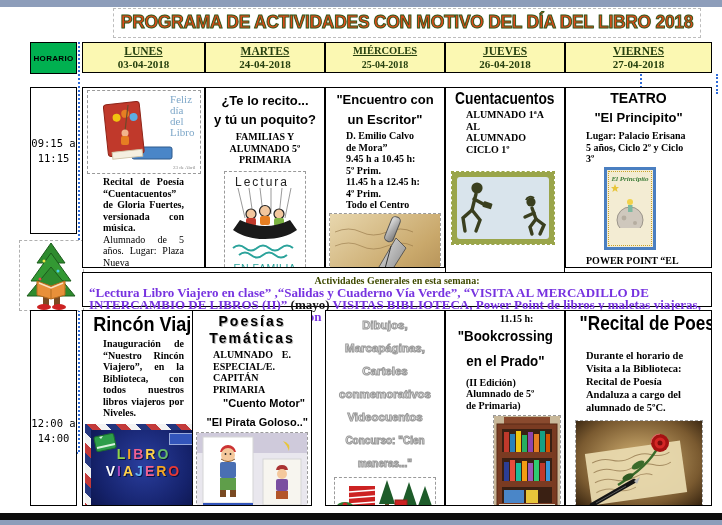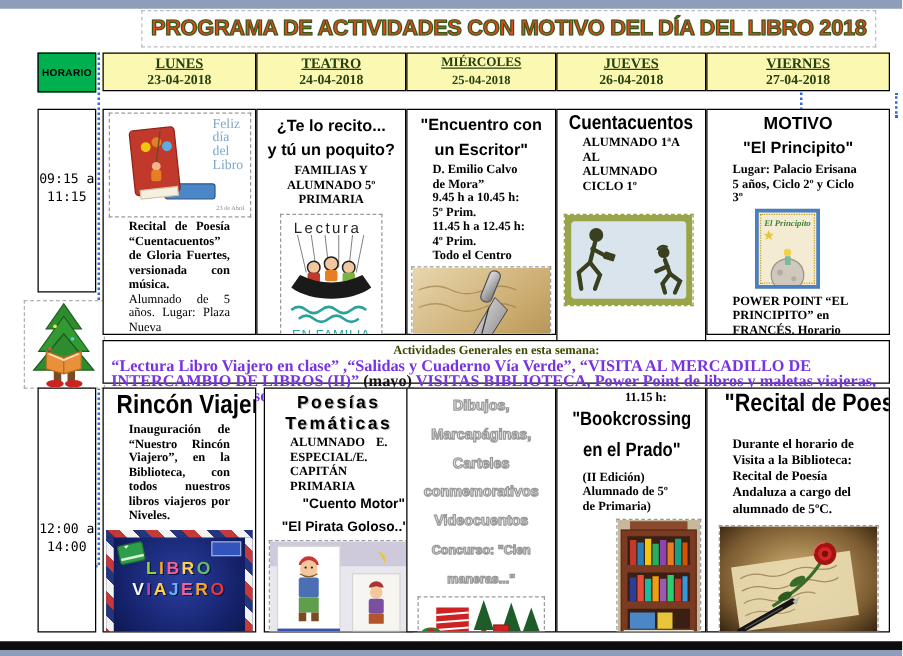--- a/index.html
+++ b/index.html
@@ -69,24 +69,24 @@
 
   <div class="guide" style="left:78px;top:42px;height:410px;"></div>
   <div class="guide" style="left:59px;top:420px;height:32px;"></div>
   <div class="guide-h" style="left:59px;top:452px;width:19px;"></div>
   <div class="guide" style="left:640px;top:74px;height:14px;"></div>
   <div class="guide" style="left:716px;top:74px;height:20px;"></div>
 
   <div class="tcell horario" style="left:30px;top:42px;width:47px;height:32px;">HORARIO</div>
   <div class="tcell hdr" style="left:82px;top:42px;width:123px;height:31px;">
     <div class="dname">LUNES</div>
-    <div class="ddate">23-04-2018</div>
+    <div class="ddate">03-04-2018</div>
   </div>
   <div class="tcell hdr" style="left:205px;top:42px;width:120px;height:31px;">
-    <div class="dname">TEATRO</div>
+    <div class="dname">MARTES</div>
     <div class="ddate">24-04-2018</div>
   </div>
   <div class="tcell hdr" style="left:325px;top:42px;width:120px;height:31px;">
     <div class="dname" style="font-size:10.5px;">MIÉRCOLES</div>
     <div class="ddate" style="font-size:10px;">25-04-2018</div>
   </div>
   <div class="tcell hdr" style="left:445px;top:42px;width:120px;height:31px;">
     <div class="dname">JUEVES</div>
     <div class="ddate">26-04-2018</div>
   </div>
@@ -240,27 +240,27 @@
         </g>
         <circle cx="25" cy="16" r="5.6" fill="#3a3f1f"></circle>
         <circle cx="79" cy="30" r="4.6" fill="#3a3f1f"></circle>
         <path d="M74,28 a5,5 0 0 1 8,-2" stroke="#3a3f1f" stroke-width="2" fill="none"></path>
         <rect x="31" y="30" width="9" height="6" rx="1" transform="rotate(18 35 33)" fill="#3a3f1f"></rect>
       </svg>
     </div>
   </div>
 
   <div class="tcell" style="left:565px;top:87px;width:147px;height:181px;">
-    <div class="sans-head" style="font-size:14px;margin-top:2px;">MOTIVO</div>
+    <div class="sans-head" style="font-size:14px;margin-top:2px;">TEATRO</div>
     <div class="sans-head" style="font-size:13px;margin-top:4px;">"El Principito"</div>
     <div class="body-serif b" style="text-align:left;margin-top:5px;">
       <div>Lugar: Palacio Erisana</div>
       <div>5 años, Ciclo 2º y Ciclo 3º</div>
     </div>
-    <div class="imgbox" style="width:52px;height:64px;margin:2px 0 0 38px;border:3px solid #4a7fc1;background:#f3ecd3;">
+    <div class="imgbox" style="width:52px;height:83px;margin:2px 0 0 38px;border:3px solid #4a7fc1;background:#f3ecd3;">
       <div style="position:absolute;inset:1px;border:1px dotted #c9a227;"></div>
       <div class="cover-title">El Principito</div>
       <svg width="46" height="58" viewBox="0 0 46 58" style="position:absolute;left:0;top:0;">
         <circle cx="23" cy="50" r="13" fill="#cfc8bd" stroke="#9a948a"></circle>
         <circle cx="17" cy="48" r="2.4" fill="#b5ada0"></circle>
           <circle cx="28" cy="53" r="2" fill="#b5ada0"></circle>
         <circle cx="23" cy="32" r="3" fill="#f1d24a"></circle>
         <rect x="21" y="35" width="4.5" height="7" fill="#7cb8a0"></rect>
         <polygon points="8,14 9.2,17 12,17 9.8,19 10.6,22 8,20.2 5.4,22 6.2,19 4,17 6.8,17" fill="#e8c53a"></polygon>
       </svg>
@@ -289,21 +289,21 @@
         <polygon points="6,5 8,7 10,4" fill="#d8f2de"></polygon>
       </svg>
       <div style="position:absolute;right:3px;top:3px;width:22px;height:10px;background:#3355bb;border:0.5px solid #99aadd;"></div>
       <div style="margin-top:16px;">
         <div class="lv-word"><span style="color: rgb(142, 208, 74);">L</span><span style="color: rgb(245, 166, 35);">I</span><span style="color: rgb(240, 98, 146);">B</span><span style="color: rgb(255, 210, 74);">R</span><span style="color: rgb(102, 187, 106);">O</span></div>
         <div class="lv-word"><span style="color: rgb(250, 250, 250);">V</span><span style="color: rgb(171, 71, 188);">I</span><span style="color: rgb(255, 210, 74);">A</span><span style="color: rgb(100, 181, 246);">J</span><span style="color: rgb(240, 98, 146);">E</span><span style="color: rgb(245, 166, 35);">R</span><span style="color: rgb(229, 57, 53);">O</span></div>
       </div>
     </div>
   </div>
 
-  <div class="tcell" style="left:211px;top:310px;width:120px;height:196px;">
+  <div class="tcell" style="left:192px;top:310px;width:120px;height:196px;">
     <div class="sans-head" style="font-size:14px;line-height:17px;letter-spacing:2px;margin-top:2px;text-shadow:1px 1px 0 #bbb;">
       <div>Poesías</div>
       <div>Temáticas</div>
     </div>
     <div class="body-serif b" style="margin-top:2px;">ALUMNADO E. ESPECIAL/E. CAPITÁN PRIMARIA</div>
     <div class="sans-head" style="font-size:11px;text-align:right;padding-right:6px;margin-top:2px;">"Cuento Motor"</div>
     <div class="sans-head" style="font-size:11px;text-align:right;padding-right:3px;margin-top:7px;">"El Pirata Goloso.."</div>
     <div class="imgbox" style="width:112px;height:86px;margin:4px auto 0 auto;">
       <svg width="110" height="84" viewBox="0 0 110 84">
         <rect x="0" y="0" width="110" height="84" fill="#e9e7ee"></rect>

